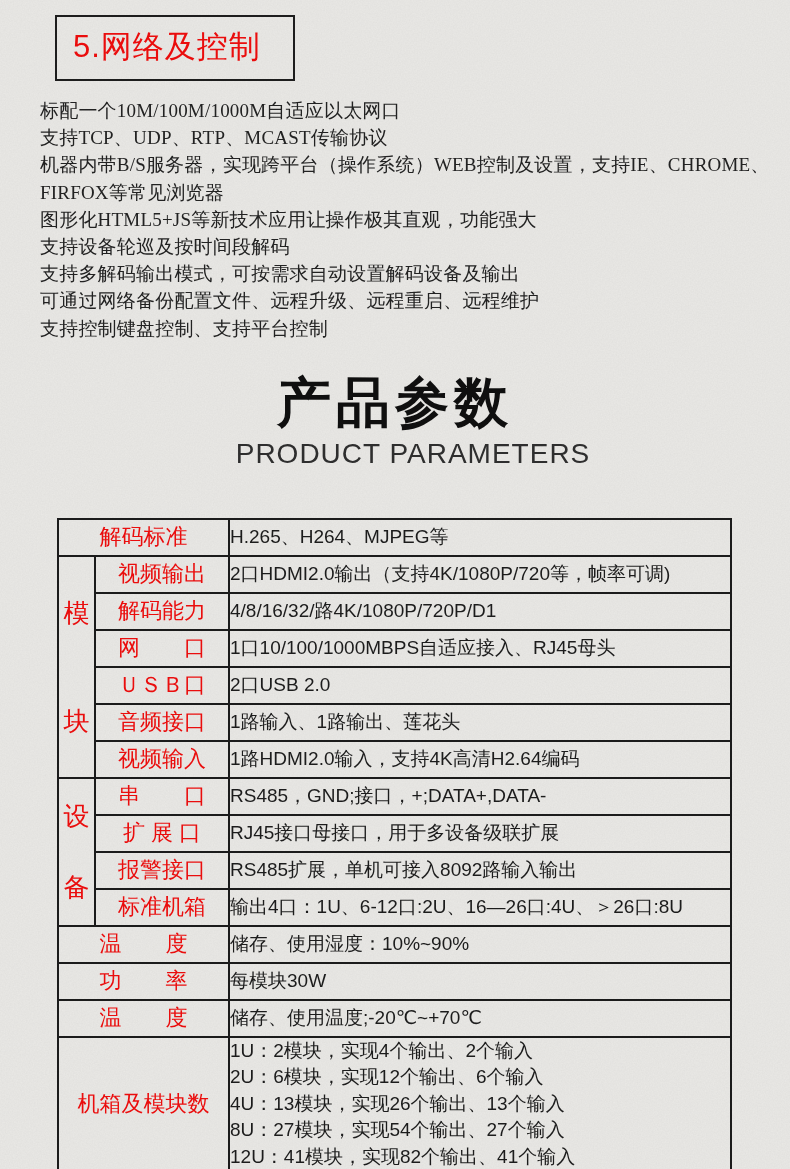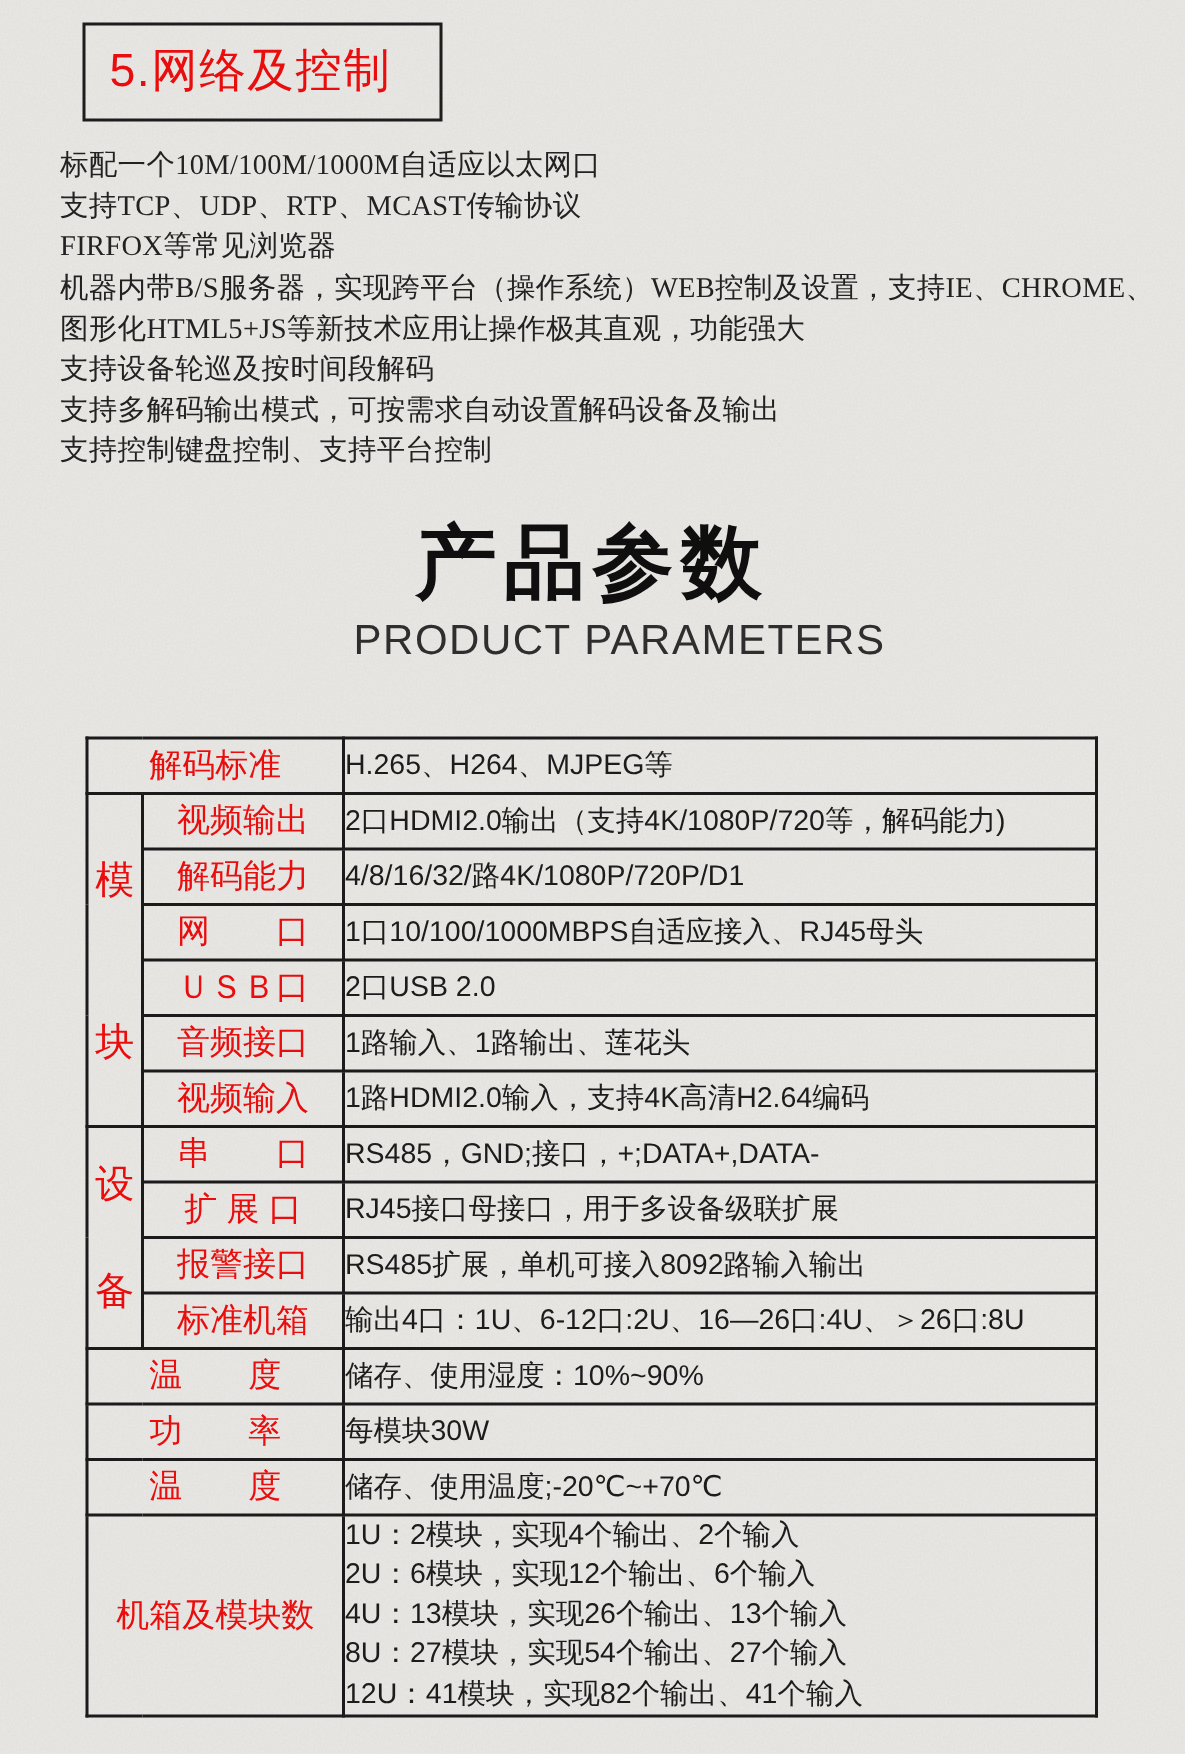--- a/index.html
+++ b/index.html
@@ -73,25 +73,26 @@
 
 <div class="content">
 
   <div class="section-box">
     <span class="zh">5.网络及控制</span>
   </div>
 
   <div class="features">
     <div class="line">标配一个10M/100M/1000M自适应以太网口</div>
     <div class="line">支持TCP、UDP、RTP、MCAST传输协议</div>
+    <div class="line">机器内带B/S服务器，实现跨平台（操作系统）WEB控制及设置，支持IE、CHROME、</div>
     <div class="line">FIRFOX等常见浏览器</div>
-    <div class="line">机器内带B/S服务器，实现跨平台（操作系统）WEB控制及设置，支持IE、CHROME、</div>
     <div class="line">图形化HTML5+JS等新技术应用让操作极其直观，功能强大</div>
     <div class="line">支持设备轮巡及按时间段解码</div>
     <div class="line">支持多解码输出模式，可按需求自动设置解码设备及输出</div>
+    <div class="line">可通过网络备份配置文件、远程升级、远程重启、远程维护</div>
     <div class="line">支持控制键盘控制、支持平台控制</div>
   </div>
 
   <div class="big-title">
     <div class="zh">产品参数</div>
     <div class="en">PRODUCT PARAMETERS</div>
   </div>
 
   <table class="spec">
     <colgroup>
@@ -107,21 +108,21 @@
     </tr>
 
     <tr class="r">
       <td class="grp" rowspan="6">
         <div class="grp-inner grp-inner-6">
           <span>模</span>
           <span>块</span>
         </div>
       </td>
       <td class="lbl">视频输出</td>
-      <td class="val">2口HDMI2.0输出（支持4K/1080P/720等，解码能力)</td>
+      <td class="val">2口HDMI2.0输出（支持4K/1080P/720等，帧率可调)</td>
     </tr>
     <tr class="r">
       <td class="lbl">解码能力</td>
       <td class="val">4/8/16/32/路4K/1080P/720P/D1</td>
     </tr>
     <tr class="r">
       <td class="lbl">网　　口</td>
       <td class="val">1口10/100/1000MBPS自适应接入、RJ45母头</td>
     </tr>
     <tr class="r">

